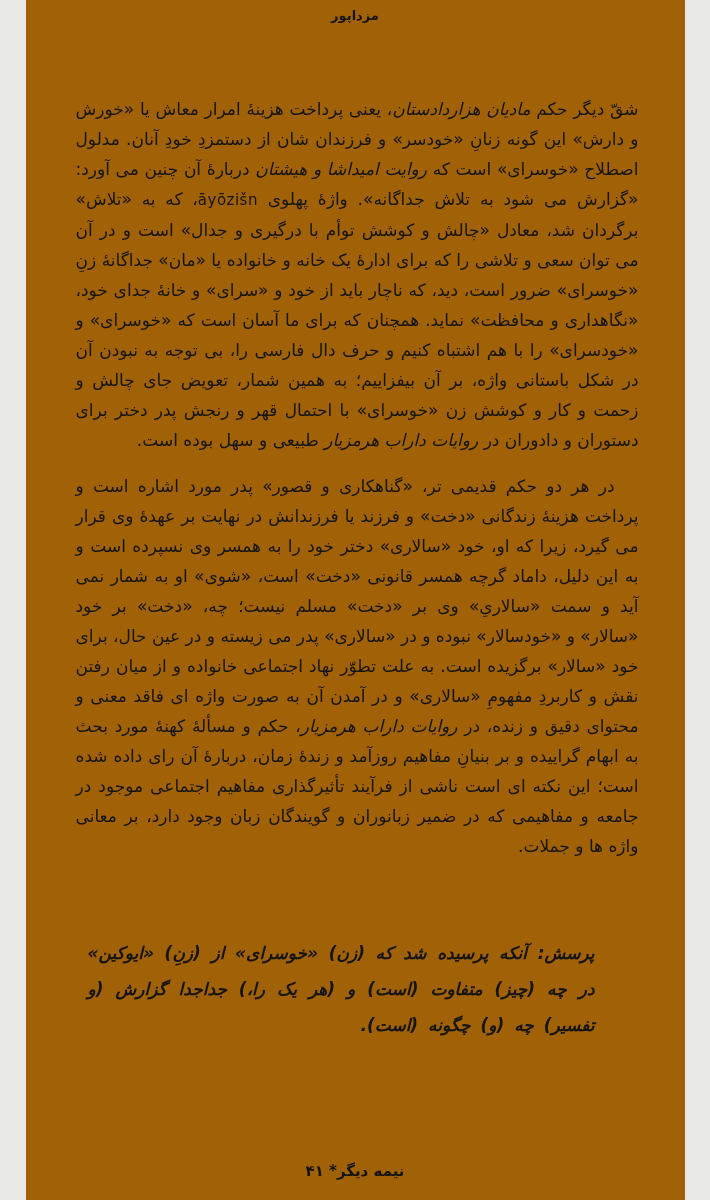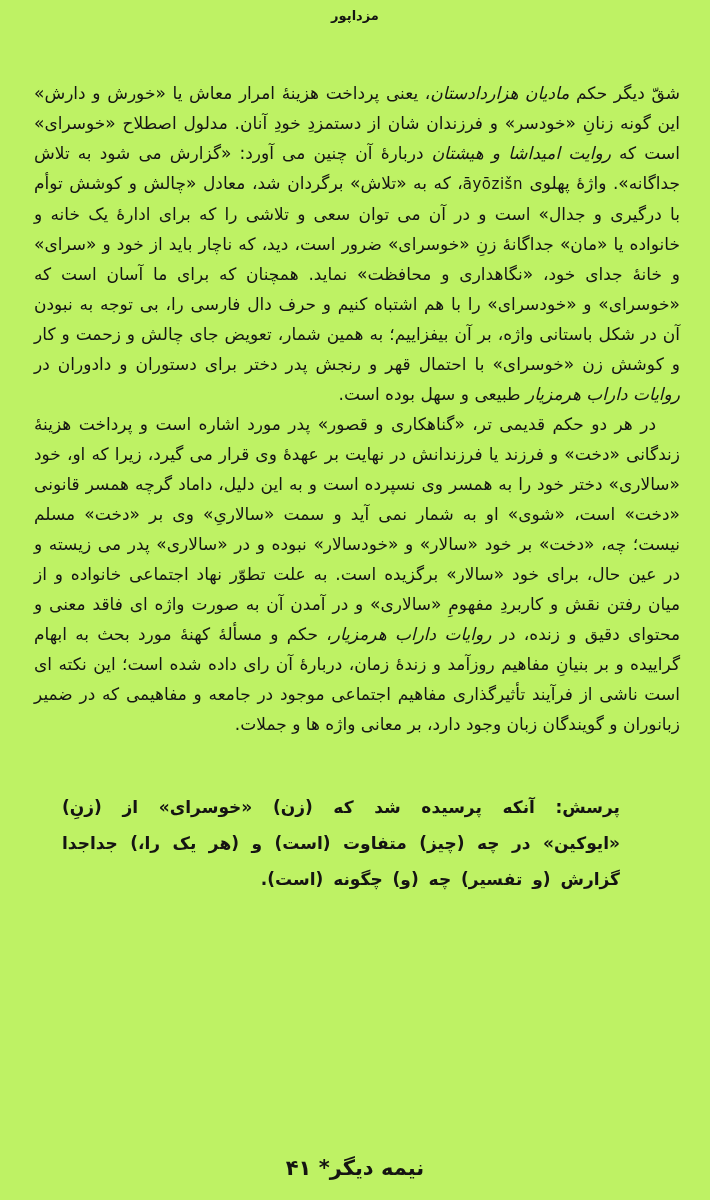--- a/index.html
+++ b/index.html
@@ -2,24 +2,24 @@
 <html lang="fa"><head>
 <meta charset="utf-8">
 <style>
   html, body {
     margin: 0;
     padding: 0;
     background: #e8e8e6;
   }
   .page {
     position: relative;
-    width: 710px;
+    width: 659px;
     height: 1200px;
     margin: 0 auto;
-    background: #bef264;
+    background: #a16207;
     color: #151412;
     font-family: "DejaVu Sans", sans-serif;
     overflow: hidden;
   }
   .running-head {
     position: absolute;
     top: 8px;
     left: 0;
     width: 100%;
     text-align: center;
@@ -32,48 +32,49 @@
     position: absolute;
     top: 78px;
     right: 30px;
     left: 34px;
     direction: rtl;
     text-align: justify;
     font-size: 17px;
     line-height: 30px;
   }
   .para {
-    margin: 0;
+    margin: 16px;
   }
   .para.indent {
     text-indent: 24px;
   }
   .it {
     font-style: italic;
   }
   .lat {
     direction: ltr;
     unicode-bidi: embed;
     font-size: 15px;
     letter-spacing: 0.5px;
   }
   .question {
-    margin: 50px 60px 0 28px;
+    margin: 74px 60px 0 28px;
     font-weight: bold;
     line-height: 36px;
     word-spacing: 4px;
+    font-style: italic;
   }
   .page-footer {
     position: absolute;
     bottom: 20px;
     left: 0;
     width: 100%;
     text-align: center;
     direction: rtl;
-    font-size: 21px;
+    font-size: 15px;
     font-weight: bold;
   }
 </style>
 </head>
 <body>
 
 <div class="page">
 
   <div class="running-head">مزداپور</div>
 

